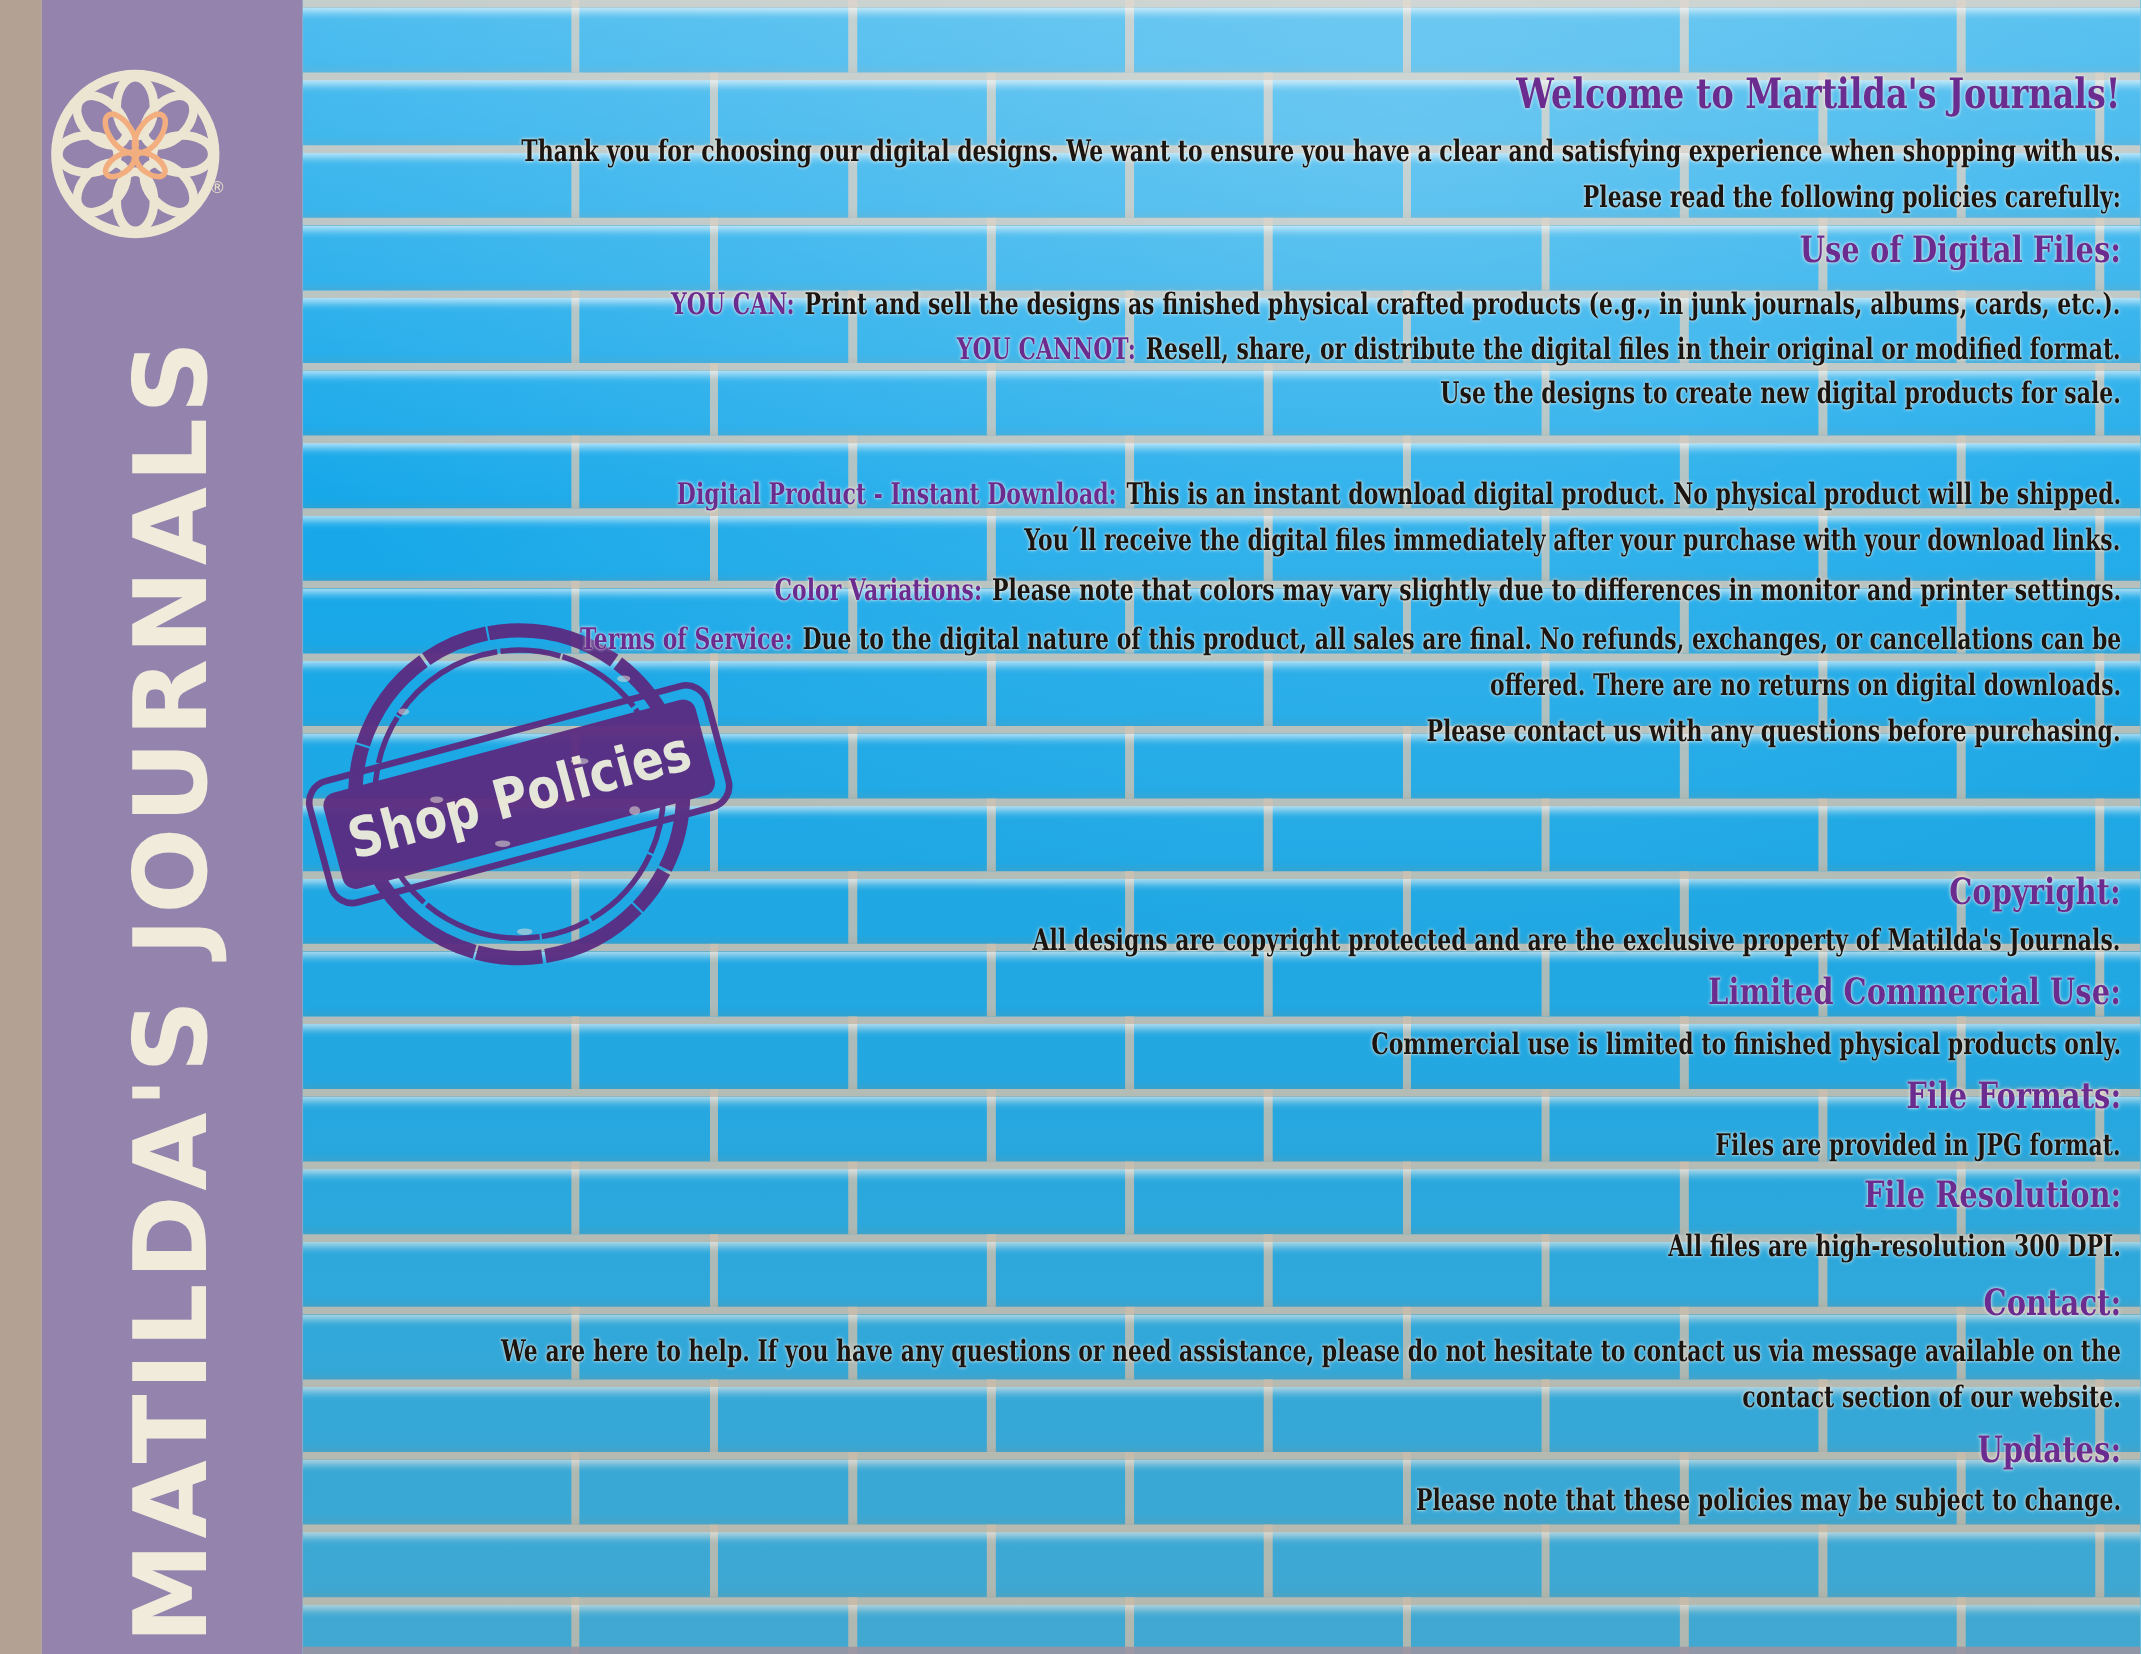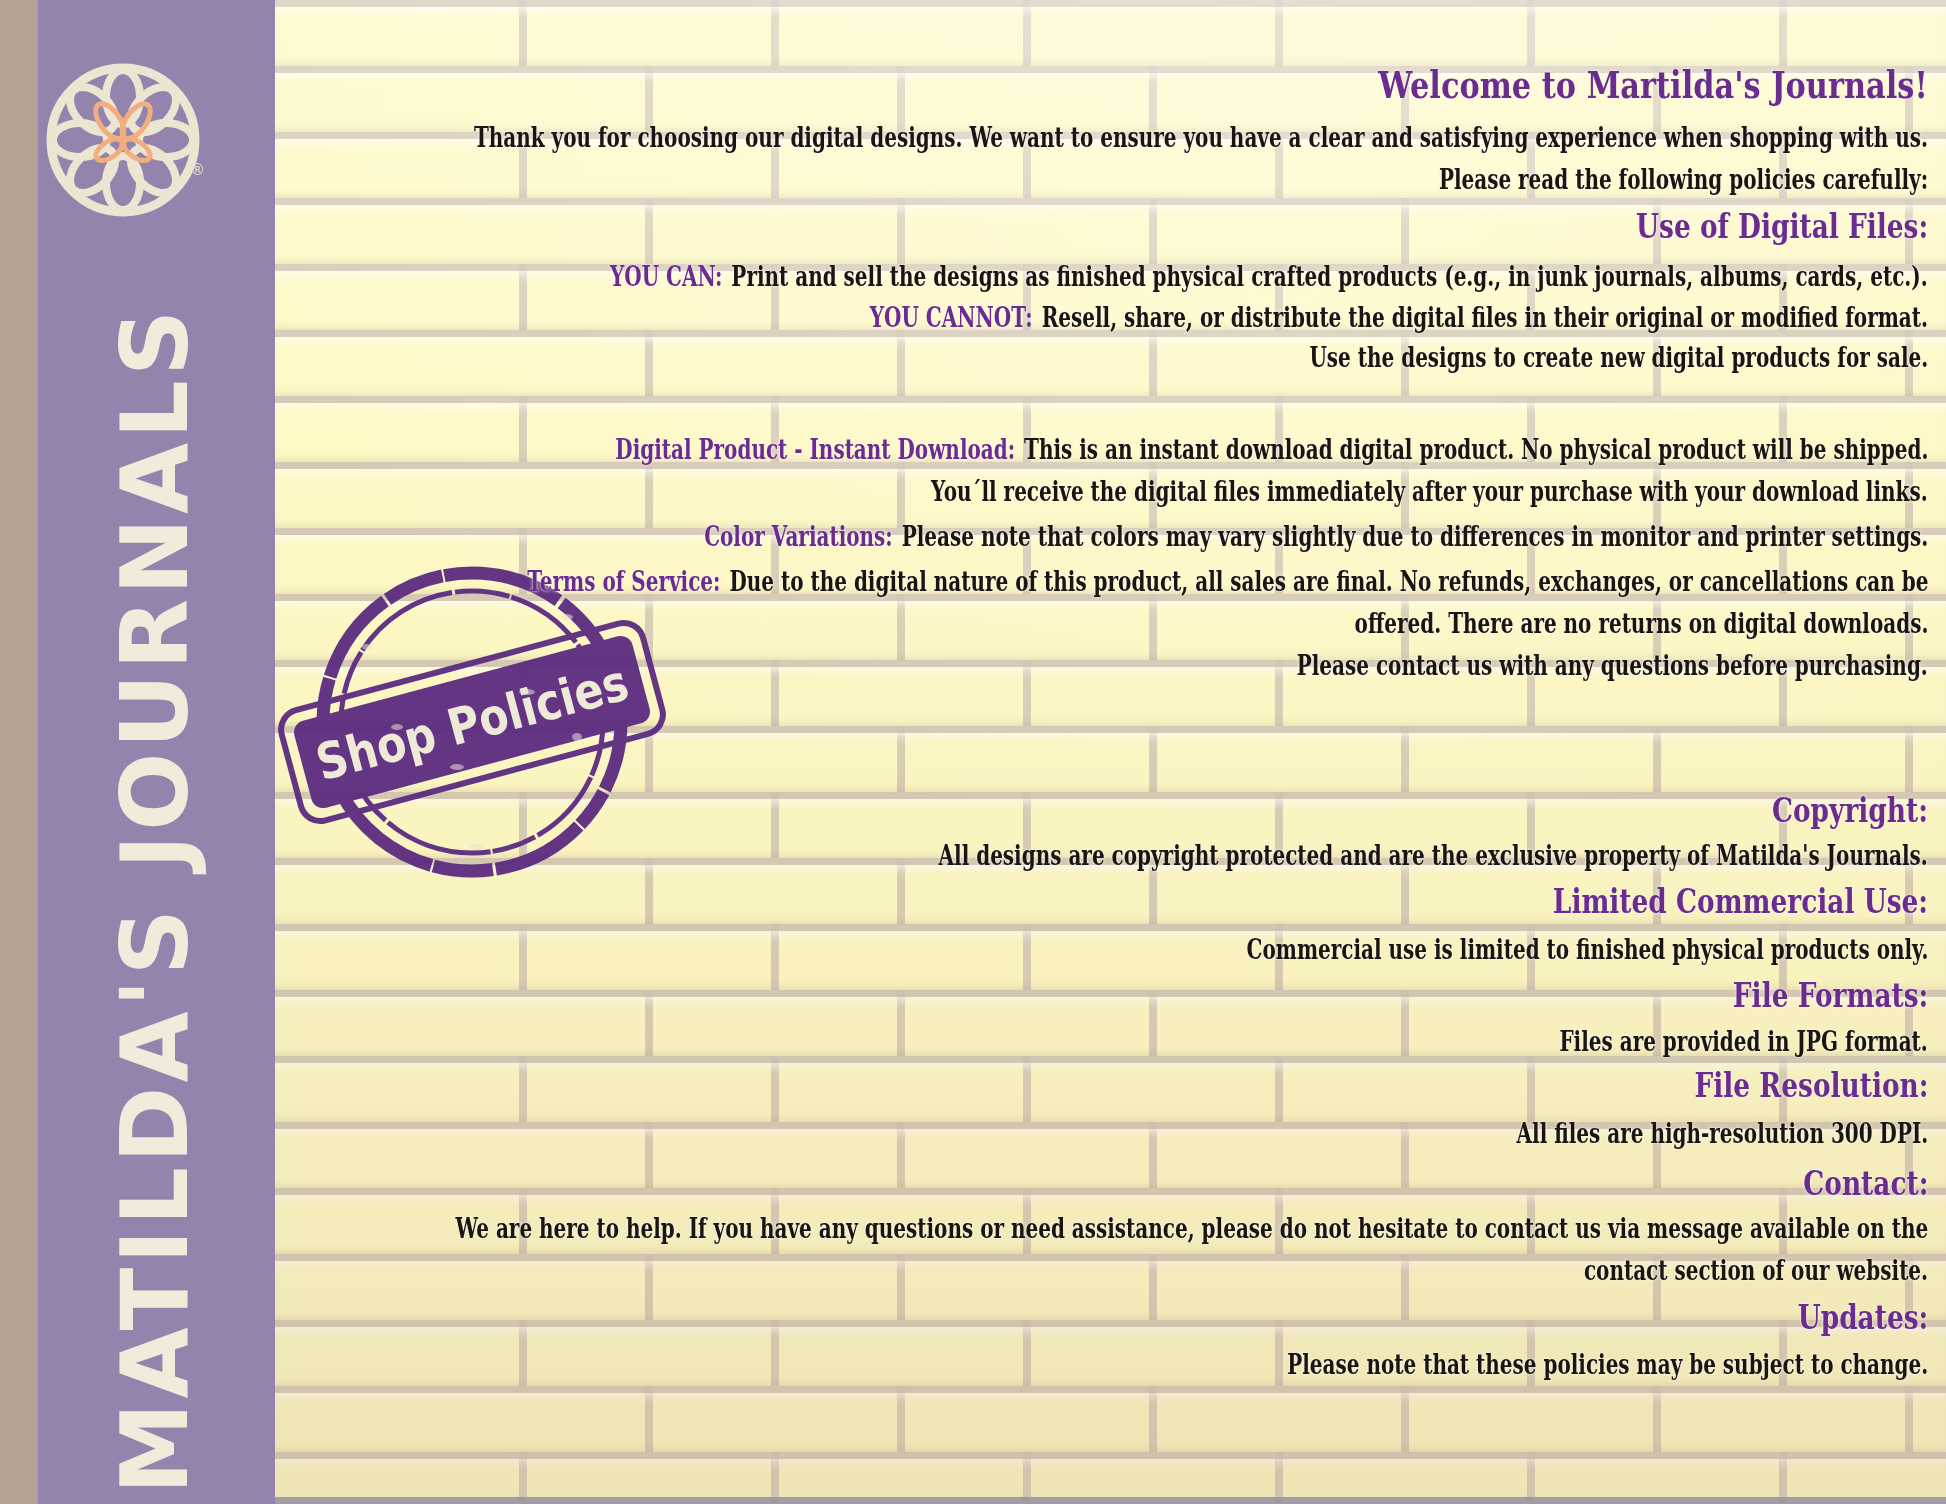--- a/index.html
+++ b/index.html
@@ -16,21 +16,21 @@
   .sidebar{position:absolute;left:38px;top:0;width:237px;height:1504px;background:#9383ad;z-index:6;}
   .logo{position:absolute;left:0;top:55px;}
   .vtitle{
     position:absolute;left:-512px;top:782px;width:1260px;height:236px;
     line-height:236px;text-align:center;transform:rotate(-90deg);
     font-family:"DejaVu Sans", sans-serif;font-weight:bold;font-size:92px;
     letter-spacing:4px;color:#f1ebdb;white-space:nowrap;
   }
 
   
-  .main{position:absolute;left:275px;top:0;right:0;bottom:0;background:#fef9c3;overflow:hidden;}
+  .main{position:absolute;left:275px;top:0;right:0;bottom:0;background:#0ea5e9;overflow:hidden;}
   .brickwall{position:absolute;inset:0;}
   .brick-row{
     height:59px;border-top:7px solid rgba(205,192,176,.85);
     background:repeating-linear-gradient(90deg, rgba(0,0,0,0) 0 244px, rgba(205,192,176,.8) 244px 252px);
     box-shadow:inset 0 10px 8px -6px rgba(255,255,255,.7), inset 0 -7px 9px -6px rgba(150,128,104,.28);
   }
   .brick-row:nth-child(even){background-position:126px 0;}
   .tint{
     position:absolute;inset:0;pointer-events:none;
     background:

